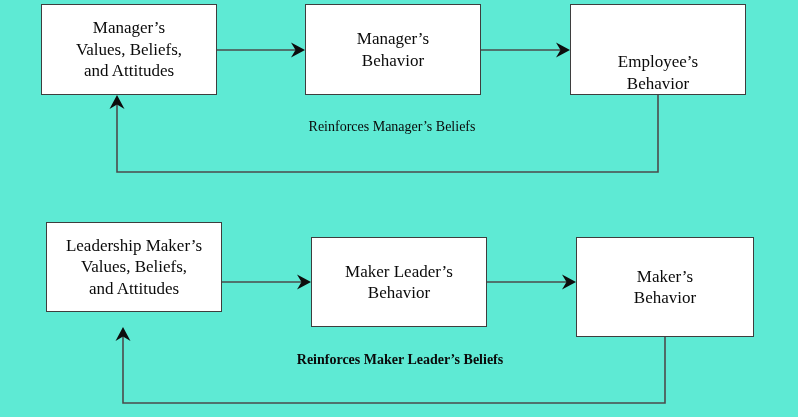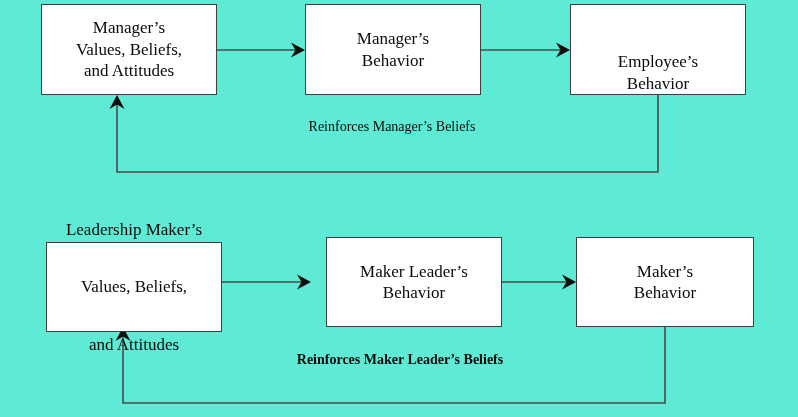--- a/index.html
+++ b/index.html
@@ -40,23 +40,23 @@
     text-align: center;
     font-size: 17px;
     line-height: 21.5px;
     color: #0a0a0a;
   }
   
   .box-a1 { left: 41px;  top: 4px;   width: 176px; height: 91px; }
   .box-a2 { left: 305px; top: 4px;   width: 176px; height: 91px; }
   .box-a3 { left: 570px; top: 4px;   width: 176px; height: 91px; justify-content: flex-end; }
   
-  .box-b1 { left: 46px;  top: 242px; width: 176px; height: 90px; gap: 36px; }
-  .box-b2 { left: 311px; top: 237px; width: 176px; height: 90px; margin-left: 15px; }
-  .box-b3 { left: 576px; top: 237px; width: 178px; height: 90px; }
+  .box-b1 { left: 46px;  top: 222px; width: 176px; height: 90px; }
+  .box-b2 { left: 311px; top: 237px; width: 176px; height: 90px; }
+  .box-b3 { left: 576px; top: 237px; width: 178px; height: 100px; }
   .loop-label {
     position: absolute;
     text-align: center;
     font-size: 14px;
     color: #0a0a0a;
     white-space: nowrap;
   }
   .loop-label-a { left: 242px; top: 119px; width: 300px; }
   .loop-label-b { left: 240px; top: 352px; width: 320px; font-weight: bold; }
 </style>

